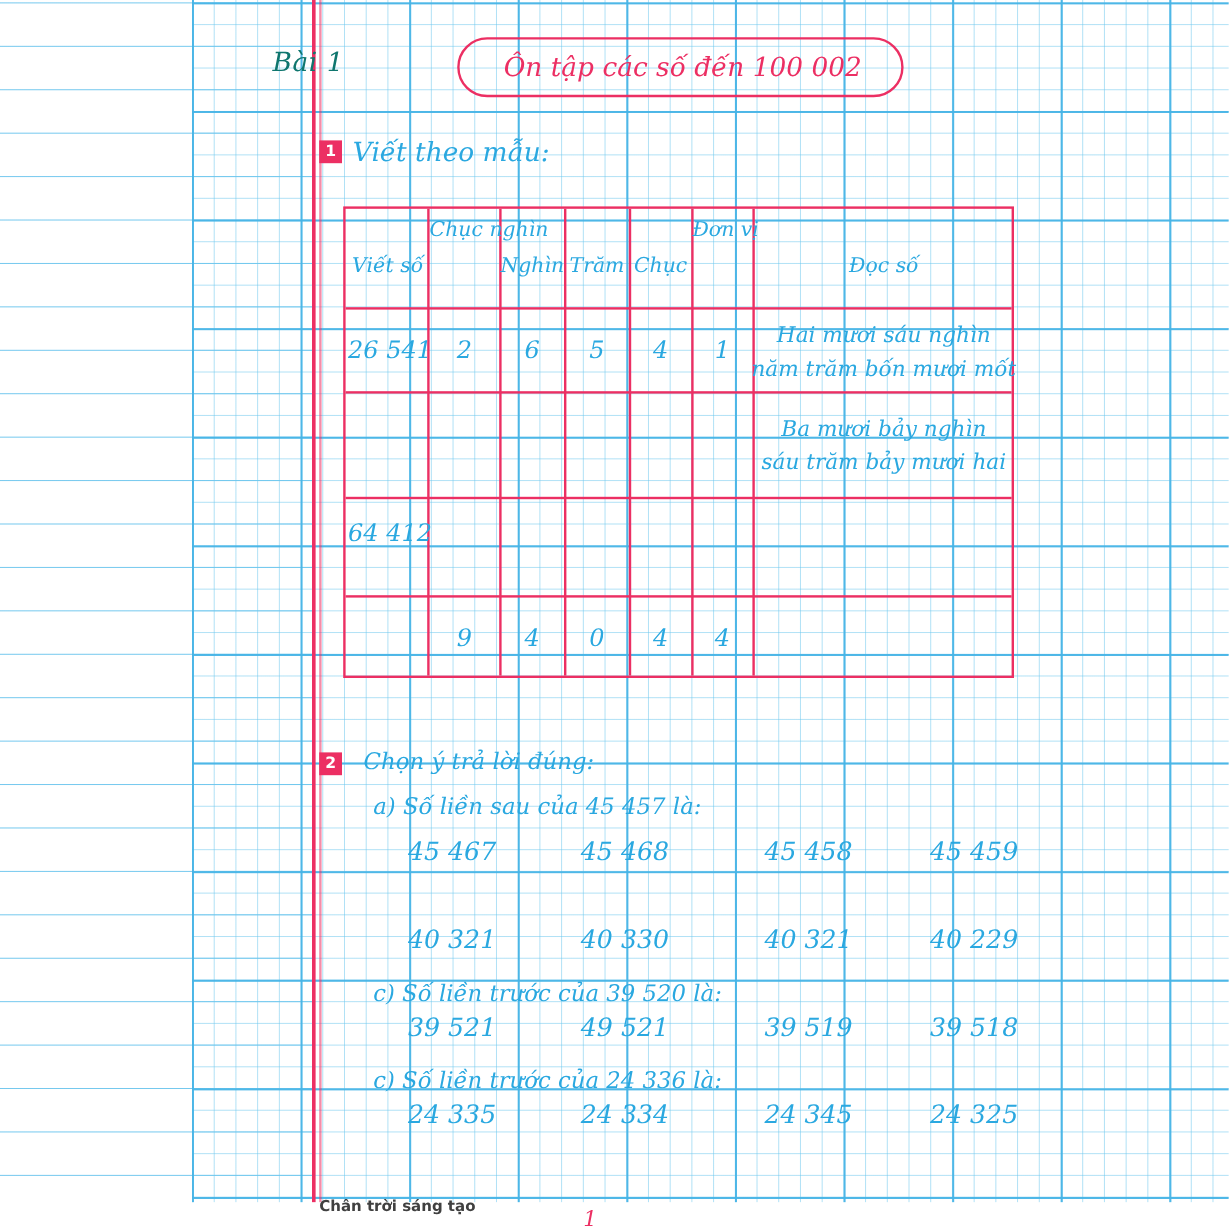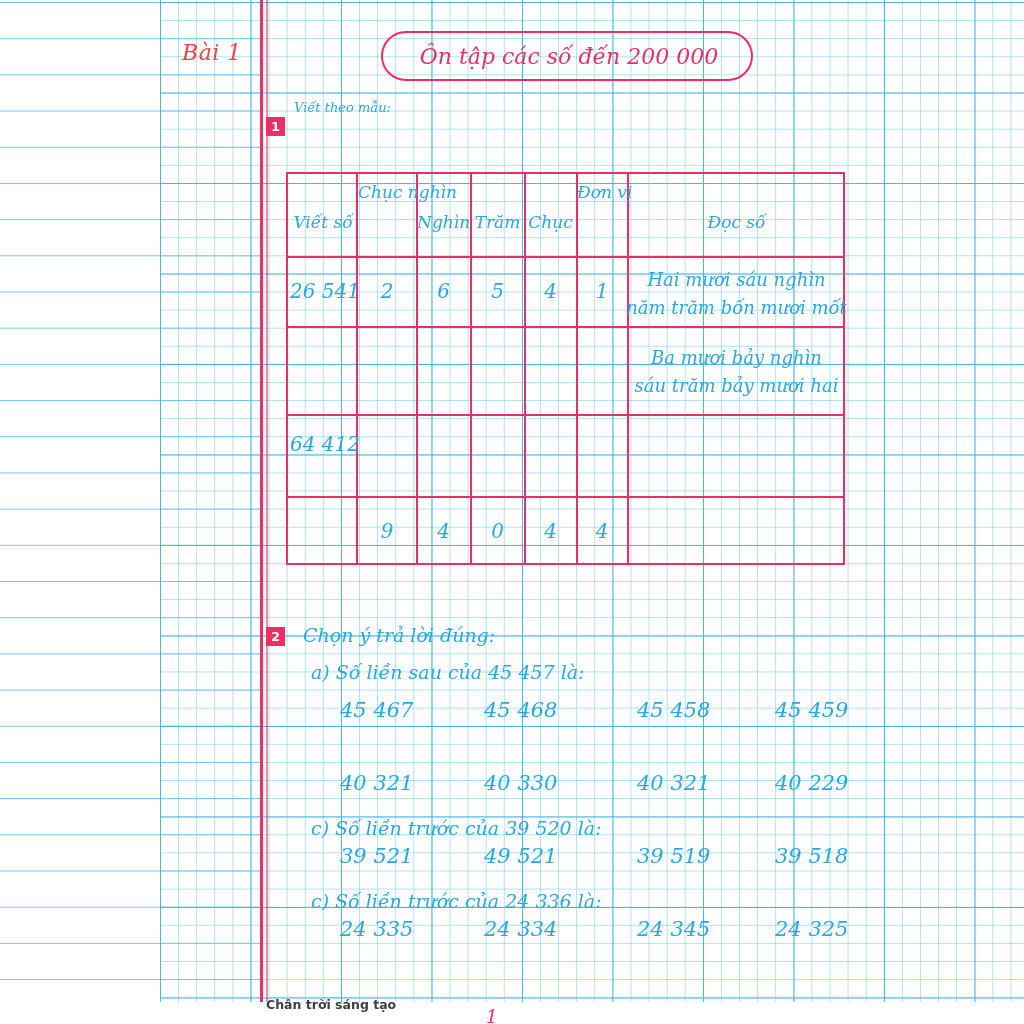--- a/index.html
+++ b/index.html
@@ -76,21 +76,22 @@
   }
 
   
   .hand {
     font-family: "DejaVu Serif", serif;
     font-style: italic;
     color: #2aa8e0;
     white-space: nowrap;
   }
   .pink {
-    color: #ef4444;
+    color: #0f766e;
+    margin-left: 45px;
   }
 
   
   #bai-label {
     position: absolute;
     left: 182px;
     top: 40px;
     font-size: 22px;
     letter-spacing: 0.5px;
   }
@@ -130,22 +131,22 @@
     font-weight: bold;
     line-height: 19px;
     text-align: center;
   }
   #badge1 { left: 266px; top: 117px; }
   #badge2 { left: 266px; top: 627px; }
 
   #q1-prompt {
     position: absolute;
     left: 294px;
-    top: 100px;
-    font-size: 13px;
+    top: 115px;
+    font-size: 22px;
   }
   #q2-prompt {
     position: absolute;
     left: 303px;
     top: 624px;
     font-size: 19px;
   }
 
   
   #tbl {
@@ -220,21 +221,21 @@
 <div id="page">
 
   <div id="lines-left"></div>
   <div id="grid-small"></div>
   <div id="grid-big"></div>
   <div id="margin-line"></div>
   <div id="margin-line2"></div>
 
   <div id="bai-label" class="hand pink">Bài 1</div>
   <div id="title-box">
-    <div id="title-text">Ôn tập các số đến 200 000</div>
+    <div id="title-text">Ôn tập các số đến 100 002</div>
   </div>
 
   <div id="badge1" class="num-badge">1</div>
   <div id="q1-prompt" class="hand">Viết theo mẫu:</div>
 
   <div id="tbl">
 
     <div class="vline" style="left:68px;"></div>
     <div class="vline" style="left:128px;"></div>
     <div class="vline" style="left:182px;"></div>

